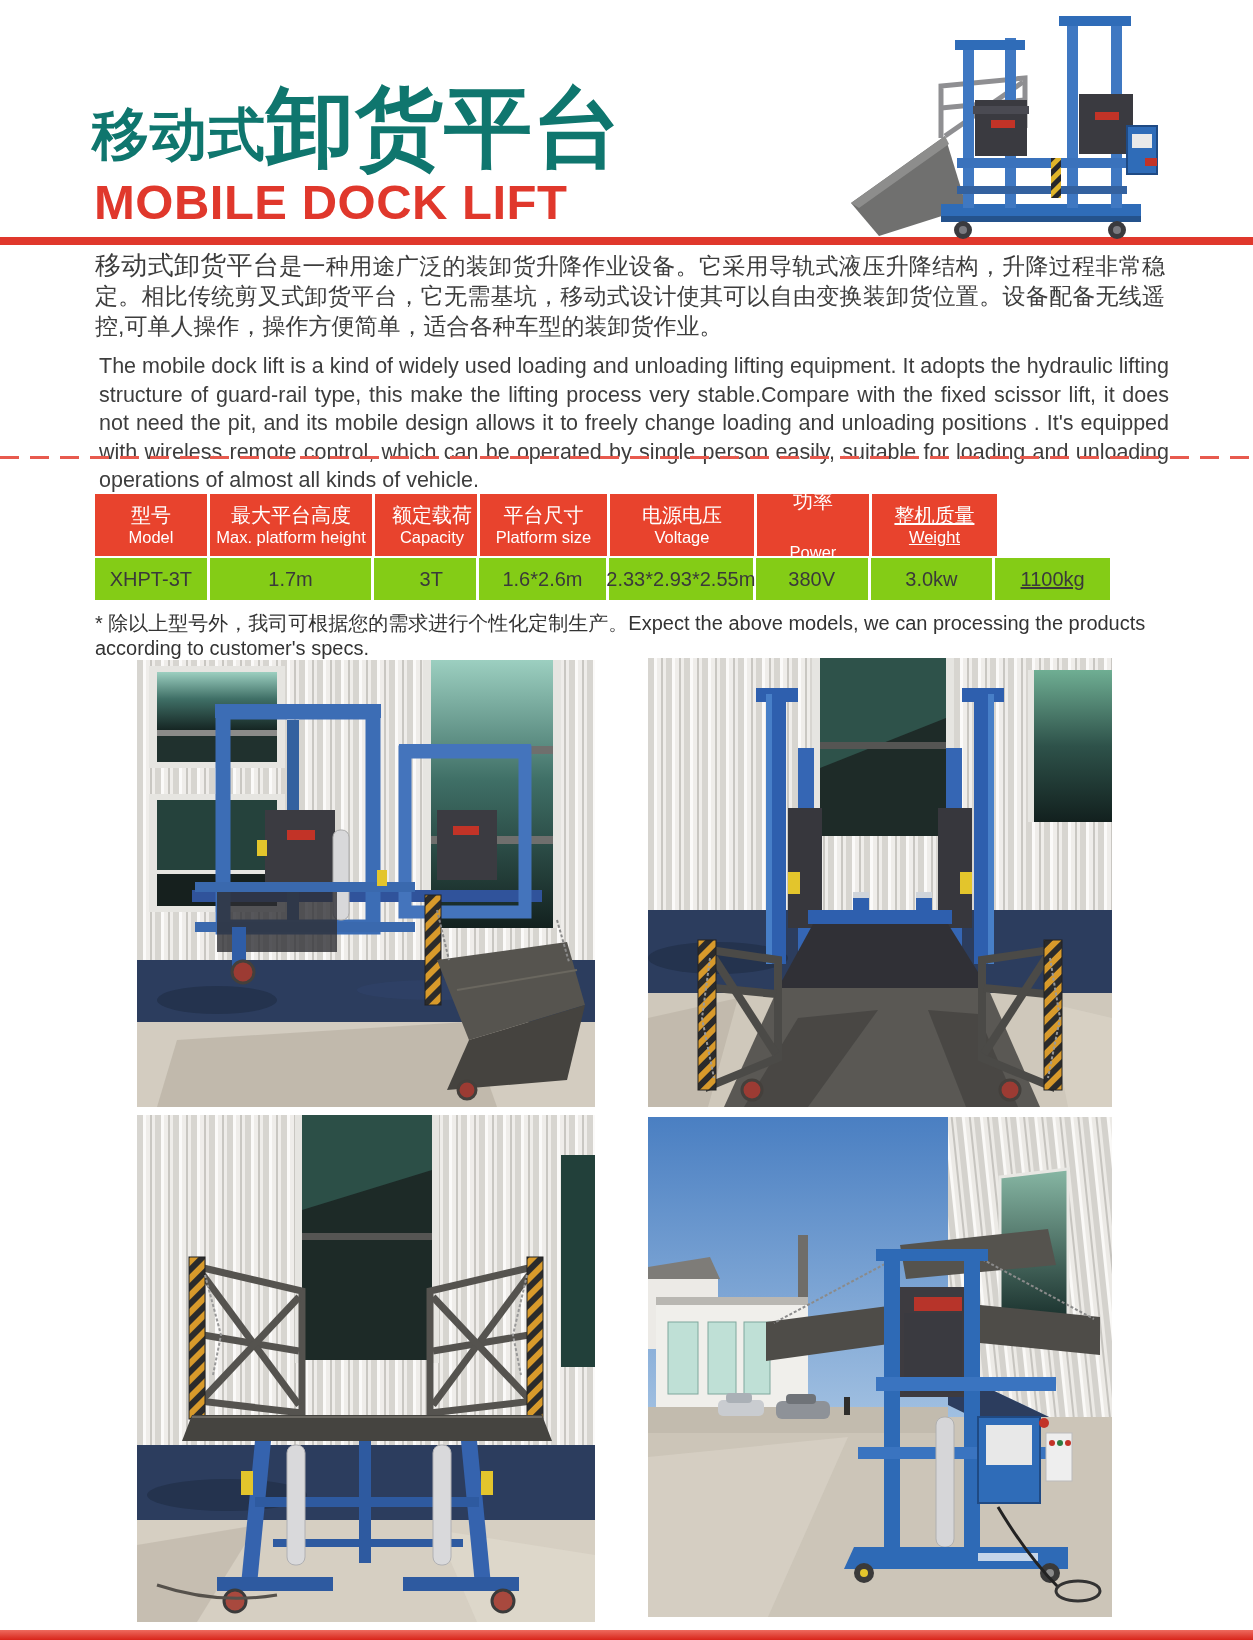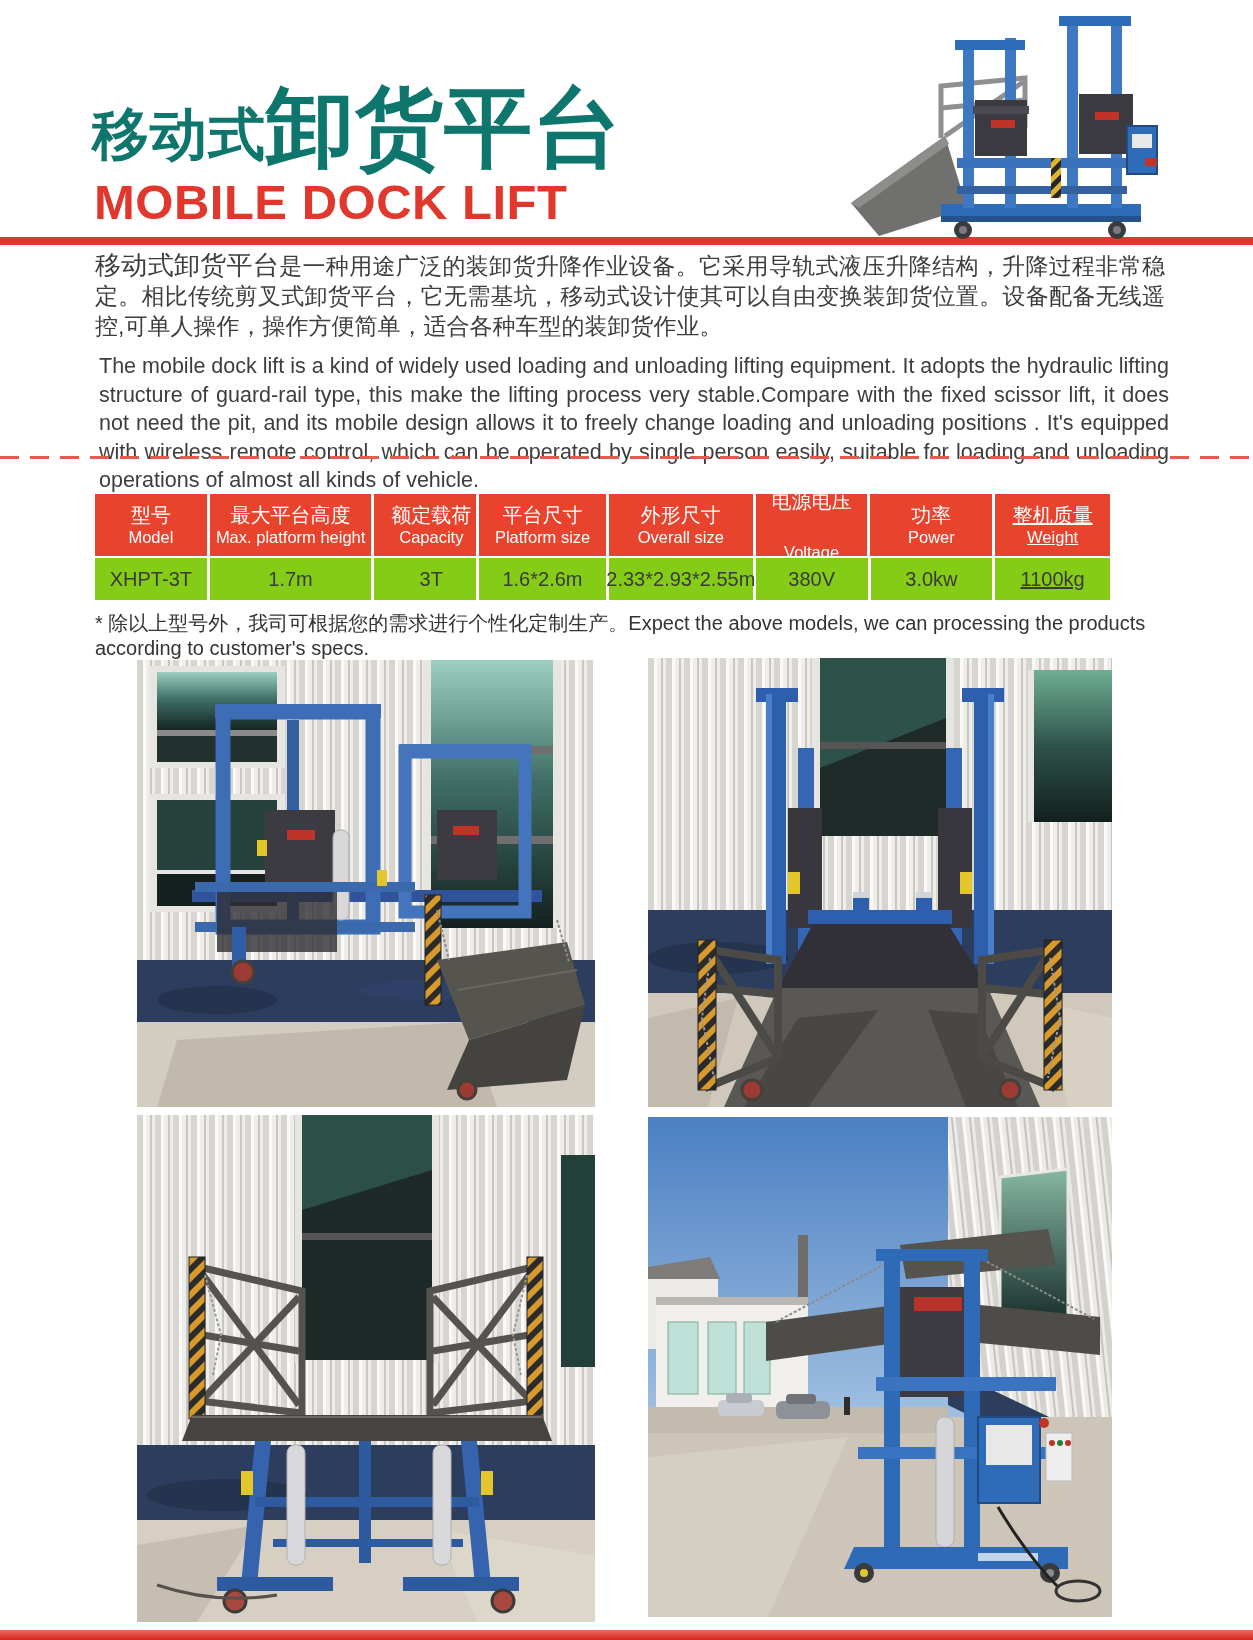--- a/index.html
+++ b/index.html
@@ -123,24 +123,20 @@
           <span class="h-zh">最大平台高度</span>
           <span class="h-en">Max. platform height</span>
         </div>
       <div class="cell">
           <span class="h-zh">额定载荷</span>
           <span class="h-en">Capacity</span>
         </div>
       <div class="cell">
           <span class="h-zh">平台尺寸</span>
           <span class="h-en">Platform size</span>
-        </div>
-      <div class="cell">
-          <span class="h-zh">外形尺寸</span>
-          <span class="h-en">Overall size</span>
         </div>
       <div class="cell">
           <span class="h-zh">电源电压</span>
           <span class="h-en">Voltage</span>
         </div>
       <div class="cell">
           <span class="h-zh">功率</span>
           <span class="h-en">Power</span>
         </div>
       <div class="cell">

